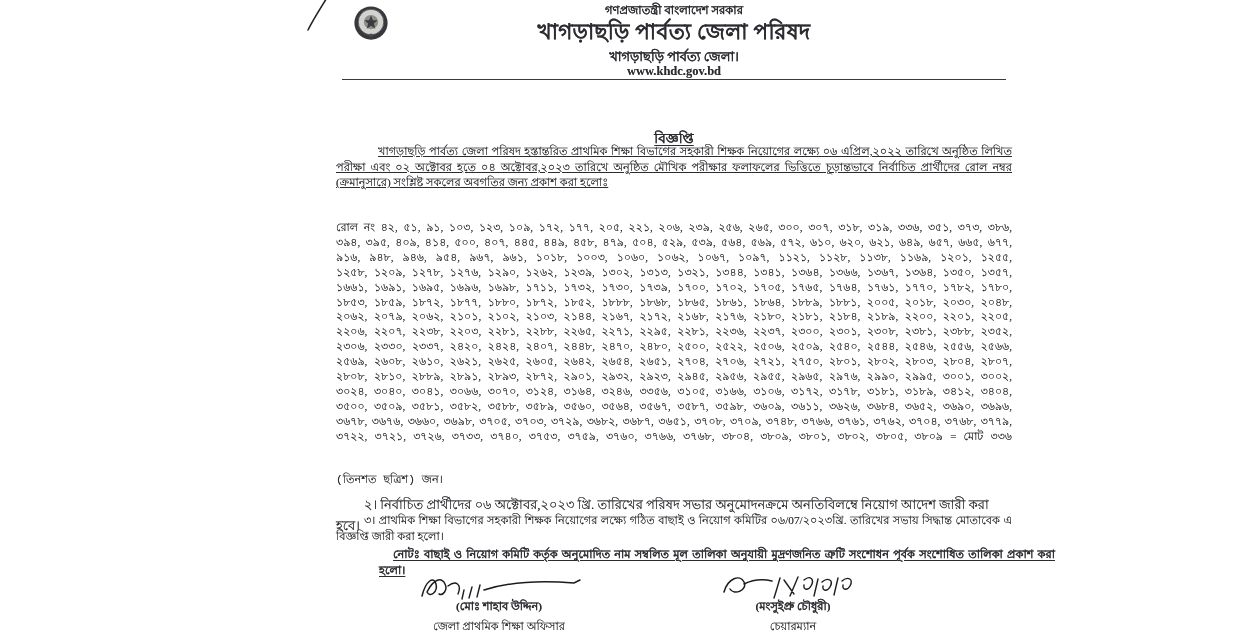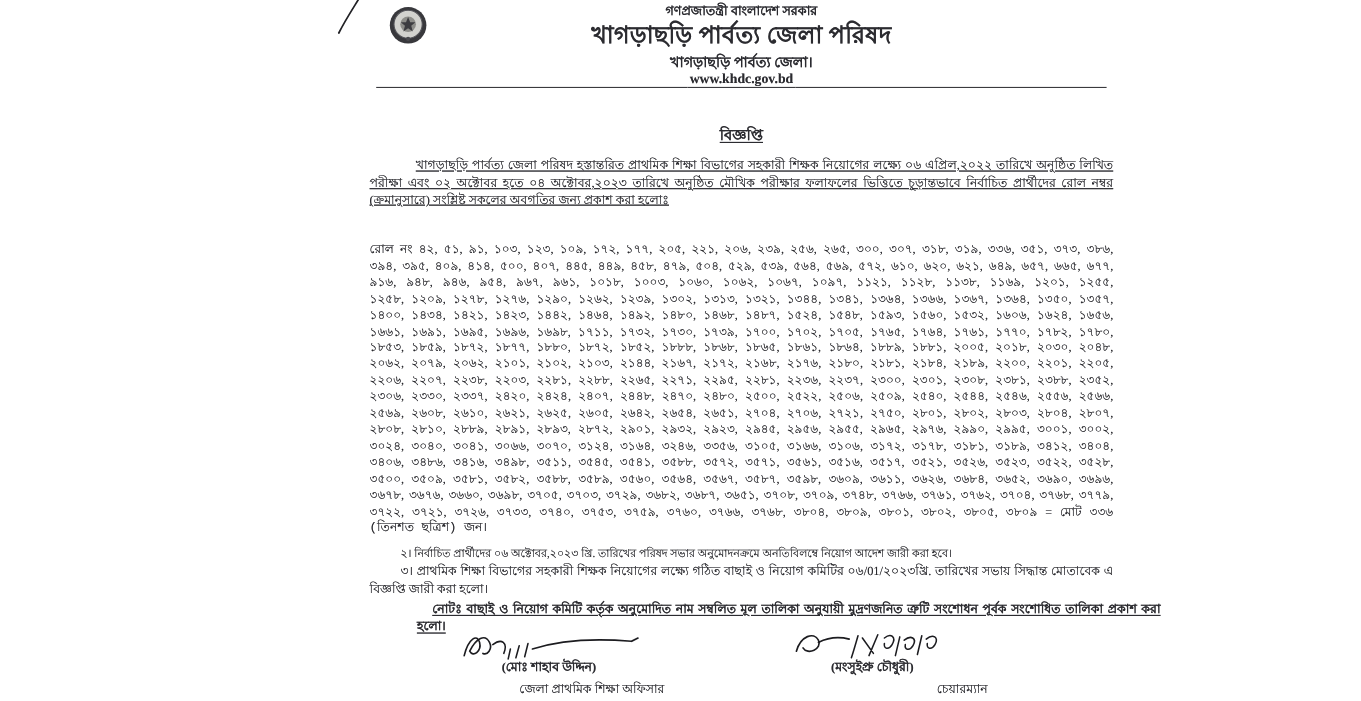--- a/index.html
+++ b/index.html
@@ -18,40 +18,40 @@
   .hdr-org{top:15px;font-size:21.5px;font-weight:700;letter-spacing:.3px;}
   .hdr-dist{top:47px;font-size:13px;font-weight:600;}
 
   .site-row{position:absolute;left:6px;top:62px;width:664px;display:flex;align-items:flex-end;height:18px;}
   .site-row .rule{flex:1;border-bottom:1.4px solid #3a3a3e;height:100%;}
   .site-row .url{border-bottom:1.4px solid #3a3a3e;padding:0 2px;font-size:12.5px;font-weight:600;
                  font-family:"Liberation Serif","DejaVu Serif",serif;}
 
   .memo-row{position:absolute;left:0;top:84px;width:100%;display:flex;justify-content:space-between;
             font-size:11.5px;font-weight:700;}
-  .title{top:112px;font-size:13.5px;font-weight:700;}
+  .title{top:128px;font-size:13.5px;font-weight:700;}
   .title span{text-decoration:underline;text-underline-offset:2px;}
 
   .intro{top:144px;font-size:11.3px;line-height:15.6px;text-align:justify;text-indent:42px;text-decoration:underline;}
 
   .rolls{position:absolute;left:0;top:220px;width:100%;font-size:11px;line-height:14.9px;}
   .roll-line{text-align:justify;text-align-last:justify;white-space:normal;}
   .total-suffix{top:471px;font-size:11.3px;font-family:Liberation Mono, monospace;}
 
-  .clause2{top:495px;font-size:10px;text-indent:28px;}
+  .clause2{top:495px;font-size:13px;text-indent:28px;}
   .clause3{top:513px;font-size:11.3px;line-height:15.5px;text-align:justify;text-indent:28px;}
   .note{top:547px;font-size:11.3px;line-height:15.5px;font-weight:700;text-align:justify;text-indent:14px;margin-left:43px;}
   .note span{text-decoration:underline;text-underline-offset:2px;}
 
   .sig{position:absolute;top:570px;width:210px;text-align:center;}
   .sig-left{left:58px;}
   .sig-right{left:352px;}
   .sig svg{display:block;margin:0 auto;}
   .sig .name{font-size:11.3px;font-weight:700;margin-top:-4px;}
-  .sig .role{font-size:11.3px;margin-top:1px;text-align:right;}
+  .sig .role{font-size:11.3px;margin-top:1px;}
 </style>
 </head>
 <body>
 
 <div class="canvas">
   <div class="doc">
 
     <svg class="pen-mark" viewBox="0 0 40 36">
       <path d="M30,0 C24,10 16,22 10,34" stroke="#222226" stroke-width="1.6" fill="none" stroke-linecap="round"></path>
     </svg>
@@ -80,39 +80,37 @@
       <span>বিজ্ঞপ্তি</span>
     </div>
 
     <div class="abs txt intro">খাগড়াছড়ি পার্বত্য জেলা পরিষদ হস্তান্তরিত প্রাথমিক শিক্ষা বিভাগের সহকারী শিক্ষক নিয়োগের লক্ষ্যে ০৬ এপ্রিল,২০২২ তারিখে অনুষ্ঠিত লিখিত পরীক্ষা এবং ০২ অক্টোবর হতে ০৪ অক্টোবর,২০২৩ তারিখে অনুষ্ঠিত মৌখিক পরীক্ষার ফলাফলের ভিত্তিতে চূড়ান্তভাবে নির্বাচিত প্রার্থীদের রোল নম্বর (ক্রমানুসারে) সংশ্লিষ্ট সকলের অবগতির জন্য প্রকাশ করা হলোঃ</div>
 
     <div class="rolls txt">
       <div class="roll-line">রোল নং ৪২, ৫১, ৯১, ১০৩, ১২৩, ১০৯, ১৭২, ১৭৭, ২০৫, ২২১, ২০৬, ২৩৯, ২৫৬, ২৬৫, ৩০০, ৩০৭, ৩১৮, ৩১৯, ৩৩৬, ৩৫১, ৩৭৩, ৩৮৬,</div>
       <div class="roll-line">৩৯৪, ৩৯৫, ৪০৯, ৪১৪, ৫০০, ৪০৭, ৪৪৫, ৪৪৯, ৪৫৮, ৪৭৯, ৫০৪, ৫২৯, ৫৩৯, ৫৬৪, ৫৬৯, ৫৭২, ৬১০, ৬২০, ৬২১, ৬৪৯, ৬৫৭, ৬৬৫, ৬৭৭,</div>
       <div class="roll-line">৯১৬, ৯৪৮, ৯৪৬, ৯৫৪, ৯৬৭, ৯৬১, ১০১৮, ১০০৩, ১০৬০, ১০৬২, ১০৬৭, ১০৯৭, ১১২১, ১১২৮, ১১৩৮, ১১৬৯, ১২০১, ১২৫৫,</div>
       <div class="roll-line">১২৫৮, ১২০৯, ১২৭৮, ১২৭৬, ১২৯০, ১২৬২, ১২৩৯, ১৩০২, ১৩১৩, ১৩২১, ১৩৪৪, ১৩৪১, ১৩৬৪, ১৩৬৬, ১৩৬৭, ১৩৬৪, ১৩৫০, ১৩৫৭,</div>
-      <div class="roll-line">১৪০০, ১৪৩৪, ১৪২১, ১৪২৩, ১৪৪২, ১৪৬৪, ১৪৯২, ১৪৮০, ১৪৬৮, ১৪৮৭, ১৫২৪, ১৫৪৮, ১৫৯৩, ১৫৬০, ১৫৩২, ১৬০৬, ১৬২৪, ১৬৫৬,</div>
       <div class="roll-line">১৬৬১, ১৬৯১, ১৬৯৫, ১৬৯৬, ১৬৯৮, ১৭১১, ১৭৩২, ১৭৩০, ১৭৩৯, ১৭০০, ১৭০২, ১৭০৫, ১৭৬৫, ১৭৬৪, ১৭৬১, ১৭৭০, ১৭৮২, ১৭৮০,</div>
       <div class="roll-line">১৮৫৩, ১৮৫৯, ১৮৭২, ১৮৭৭, ১৮৮০, ১৮৭২, ১৮৫২, ১৮৮৮, ১৮৬৮, ১৮৬৫, ১৮৬১, ১৮৬৪, ১৮৮৯, ১৮৮১, ২০০৫, ২০১৮, ২০৩০, ২০৪৮,</div>
       <div class="roll-line">২০৬২, ২০৭৯, ২০৬২, ২১০১, ২১০২, ২১০৩, ২১৪৪, ২১৬৭, ২১৭২, ২১৬৮, ২১৭৬, ২১৮০, ২১৮১, ২১৮৪, ২১৮৯, ২২০০, ২২০১, ২২০৫,</div>
       <div class="roll-line">২২০৬, ২২০৭, ২২৩৮, ২২০৩, ২২৮১, ২২৮৮, ২২৬৫, ২২৭১, ২২৯৫, ২২৮১, ২২৩৬, ২২৩৭, ২৩০০, ২৩০১, ২৩০৮, ২৩৮১, ২৩৮৮, ২৩৫২,</div>
       <div class="roll-line">২৩০৬, ২৩৩০, ২৩৩৭, ২৪২০, ২৪২৪, ২৪০৭, ২৪৪৮, ২৪৭০, ২৪৮০, ২৫০০, ২৫২২, ২৫০৬, ২৫০৯, ২৫৪০, ২৫৪৪, ২৫৪৬, ২৫৫৬, ২৫৬৬,</div>
       <div class="roll-line">২৫৬৯, ২৬০৮, ২৬১০, ২৬২১, ২৬২৫, ২৬০৫, ২৬৪২, ২৬৫৪, ২৬৫১, ২৭০৪, ২৭০৬, ২৭২১, ২৭৫০, ২৮০১, ২৮০২, ২৮০৩, ২৮০৪, ২৮০৭,</div>
       <div class="roll-line">২৮০৮, ২৮১০, ২৮৮৯, ২৮৯১, ২৮৯৩, ২৮৭২, ২৯০১, ২৯৩২, ২৯২৩, ২৯৪৫, ২৯৫৬, ২৯৫৫, ২৯৬৫, ২৯৭৬, ২৯৯০, ২৯৯৫, ৩০০১, ৩০০২,</div>
       <div class="roll-line">৩০২৪, ৩০৪০, ৩০৪১, ৩০৬৬, ৩০৭০, ৩১২৪, ৩১৬৪, ৩২৪৬, ৩৩৫৬, ৩১০৫, ৩১৬৬, ৩১০৬, ৩১৭২, ৩১৭৮, ৩১৮১, ৩১৮৯, ৩৪১২, ৩৪০৪,</div>
-      <div class="roll-line">৩৪০৬, ৩৪৮৬, ৩৪১৬, ৩৪৯৮, ৩৫১১, ৩৫৪৫, ৩৫৪১, ৩৫৮৮, ৩৫৭২, ৩৫৭১, ৩৫৬১, ৩৫১৬, ৩৫১৭, ৩৫২১, ৩৫২৬, ৩৫২৩, ৩৫২২, ৩৫২৮,</div>
       <div class="roll-line">৩৫০০, ৩৫০৯, ৩৫৮১, ৩৫৮২, ৩৫৮৮, ৩৫৮৯, ৩৫৬০, ৩৫৬৪, ৩৫৬৭, ৩৫৮৭, ৩৫৯৮, ৩৬০৯, ৩৬১১, ৩৬২৬, ৩৬৮৪, ৩৬৫২, ৩৬৯০, ৩৬৯৬,</div>
       <div class="roll-line">৩৬৭৮, ৩৬৭৬, ৩৬৬০, ৩৬৯৮, ৩৭০৫, ৩৭০৩, ৩৭২৯, ৩৬৮২, ৩৬৮৭, ৩৬৫১, ৩৭০৮, ৩৭০৯, ৩৭৪৮, ৩৭৬৬, ৩৭৬১, ৩৭৬২, ৩৭০৪, ৩৭৬৮, ৩৭৭৯,</div>
       <div class="roll-line">৩৭২২, ৩৭২১, ৩৭২৬, ৩৭৩৩, ৩৭৪০, ৩৭৫৩, ৩৭৫৯, ৩৭৬০, ৩৭৬৬, ৩৭৬৮, ৩৮০৪, ৩৮০৯, ৩৮০১, ৩৮০২, ৩৮০৫, ৩৮০৯ = মোট ৩৩৬</div>
     </div>
 
     <div class="abs txt total-suffix">(তিনশত ছত্রিশ) জন।</div>
 
     <div class="abs txt clause2">২। নির্বাচিত প্রার্থীদের ০৬ অক্টোবর,২০২৩ খ্রি. তারিখের পরিষদ সভার অনুমোদনক্রমে অনতিবিলম্বে নিয়োগ আদেশ জারী করা হবে।</div>
-    <div class="abs txt clause3">৩। প্রাথমিক শিক্ষা বিভাগের সহকারী শিক্ষক নিয়োগের লক্ষ্যে গঠিত বাছাই ও নিয়োগ কমিটির ০৬/01/২০২৩খ্রি. তারিখের সভায় সিদ্ধান্ত মোতাবেক এ বিজ্ঞপ্তি জারী করা হলো।</div>
+    <div class="abs txt clause3">৩। প্রাথমিক শিক্ষা বিভাগের সহকারী শিক্ষক নিয়োগের লক্ষ্যে গঠিত বাছাই ও নিয়োগ কমিটির ০৬/07/২০২৩খ্রি. তারিখের সভায় সিদ্ধান্ত মোতাবেক এ বিজ্ঞপ্তি জারী করা হলো।</div>
 
     <div class="abs txt note">
       <span>নোটঃ বাছাই ও নিয়োগ কমিটি কর্তৃক অনুমোদিত নাম সম্বলিত মূল তালিকা অনুযায়ী মুদ্রণজনিত ত্রুটি সংশোধন পূর্বক সংশোধিত তালিকা প্রকাশ করা হলো।</span>
     </div>
 
     <div class="sig sig-left">
       <svg width="170" height="32" viewBox="0 0 170 32">
         <path d="M8,26 C12,10 20,6 22,14 C24,22 16,28 13,22 C19,10 27,6 31,14 C34,20 29,26 25,24" stroke="#1c1c20" stroke-width="1.5" fill="none" stroke-linecap="round"></path>
         <path d="M34,16 C42,10 48,14 44,24 M50,20 L48,29 M58,17 L55,28 M66,15 L63,27" stroke="#1c1c20" stroke-width="1.4" fill="none" stroke-linecap="round"></path>
         <path d="M70,20 C95,12 125,10 160,13 L166,10" stroke="#1c1c20" stroke-width="1.5" fill="none" stroke-linecap="round"></path>

